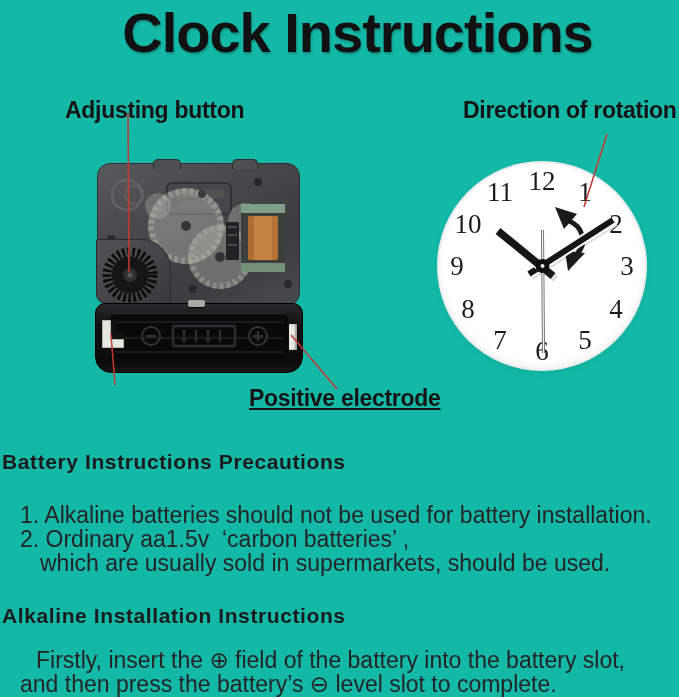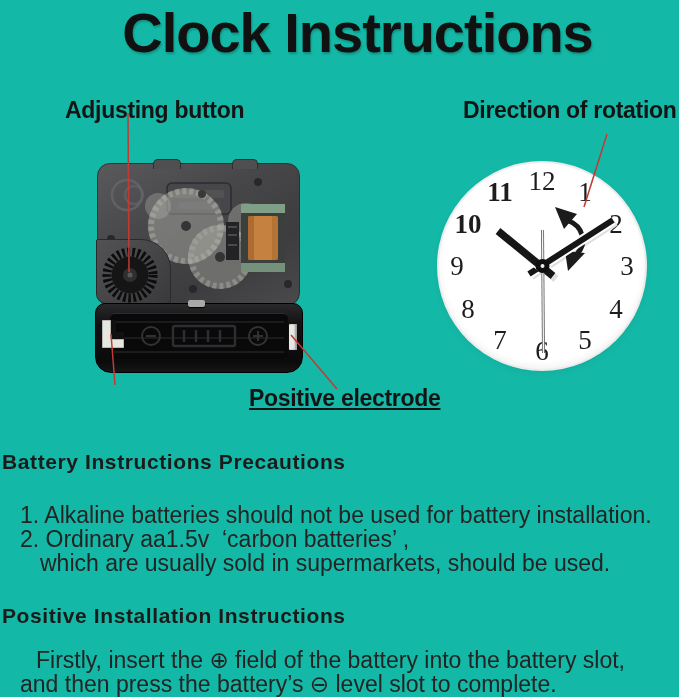--- a/index.html
+++ b/index.html
@@ -154,22 +154,22 @@
     <span class="num" style="left:103px;top:18px;">12</span>
     <span class="num" style="left:146px;top:29px;">1</span>
     <span class="num" style="left:177px;top:61px;">2</span>
     <span class="num" style="left:188px;top:103px;">3</span>
     <span class="num" style="left:177px;top:146px;">4</span>
     <span class="num" style="left:146px;top:177px;">5</span>
     <span class="num" style="left:103px;top:188px;">6</span>
     <span class="num" style="left:61px;top:177px;">7</span>
     <span class="num" style="left:29px;top:146px;">8</span>
     <span class="num" style="left:18px;top:103px;">9</span>
-    <span class="num" style="left:29px;top:61px;font-weight:bold;">10</span>
-    <span class="num" style="left:61px;top:29px;font-weight:bold;">11</span>
+    <span class="num" style="left:29px;top:61px;">10</span>
+    <span class="num" style="left:61px;top:29px;">11</span>
 
     <svg class="hands-svg" viewBox="0 0 206 206">
 
       <g stroke="#dcdcdc" opacity="0.9" transform="translate(3,3)">
         <line x1="90" y1="111" x2="174" y2="57" stroke-width="6"></line>
         <line x1="114" y1="113" x2="59" y2="68" stroke-width="7.5"></line>
       </g>
 
       <g fill="#1b1b1b">
         <path d="M130 58 C143 63 149 79 138 91" fill="none" stroke="#1b1b1b" stroke-width="5"></path>
@@ -203,17 +203,17 @@
     <line class="leader" x1="607" y1="134" x2="584" y2="207" stroke="#c23a33" stroke-width="1.5"></line>
     <line class="leader" x1="111" y1="334" x2="115" y2="385" stroke="#c23a33" stroke-width="1.5"></line>
     <line class="leader" x1="291" y1="335" x2="337" y2="389" stroke="#c23a33" stroke-width="1.5"></line>
   </svg>
 
   <div class="sec-heading" style="left:2px;top:450px;">Battery Instructions Precautions</div>
   <div class="body-line" style="left:20px;top:502px;">1. Alkaline batteries should not be used for battery installation.</div>
   <div class="body-line" style="left:20px;top:526px;">2. Ordinary aa1.5v  ‘carbon batteries’ ,</div>
   <div class="body-line" style="left:40px;top:550px;">which are usually sold in supermarkets, should be used.</div>
 
-  <div class="sec-heading" style="left:2px;top:604px;">Positive Installation Instructions</div>
+  <div class="sec-heading" style="left:2px;top:604px;">Alkaline Installation Instructions</div>
   <div class="body-line" style="left:36px;top:647px;">Firstly, insert the ⊕ field of the battery into the battery slot,</div>
   <div class="body-line" style="left:20px;top:671px;">and then press the battery’s ⊖ level slot to complete.</div>
 
 </div>
 
 </body></html>

